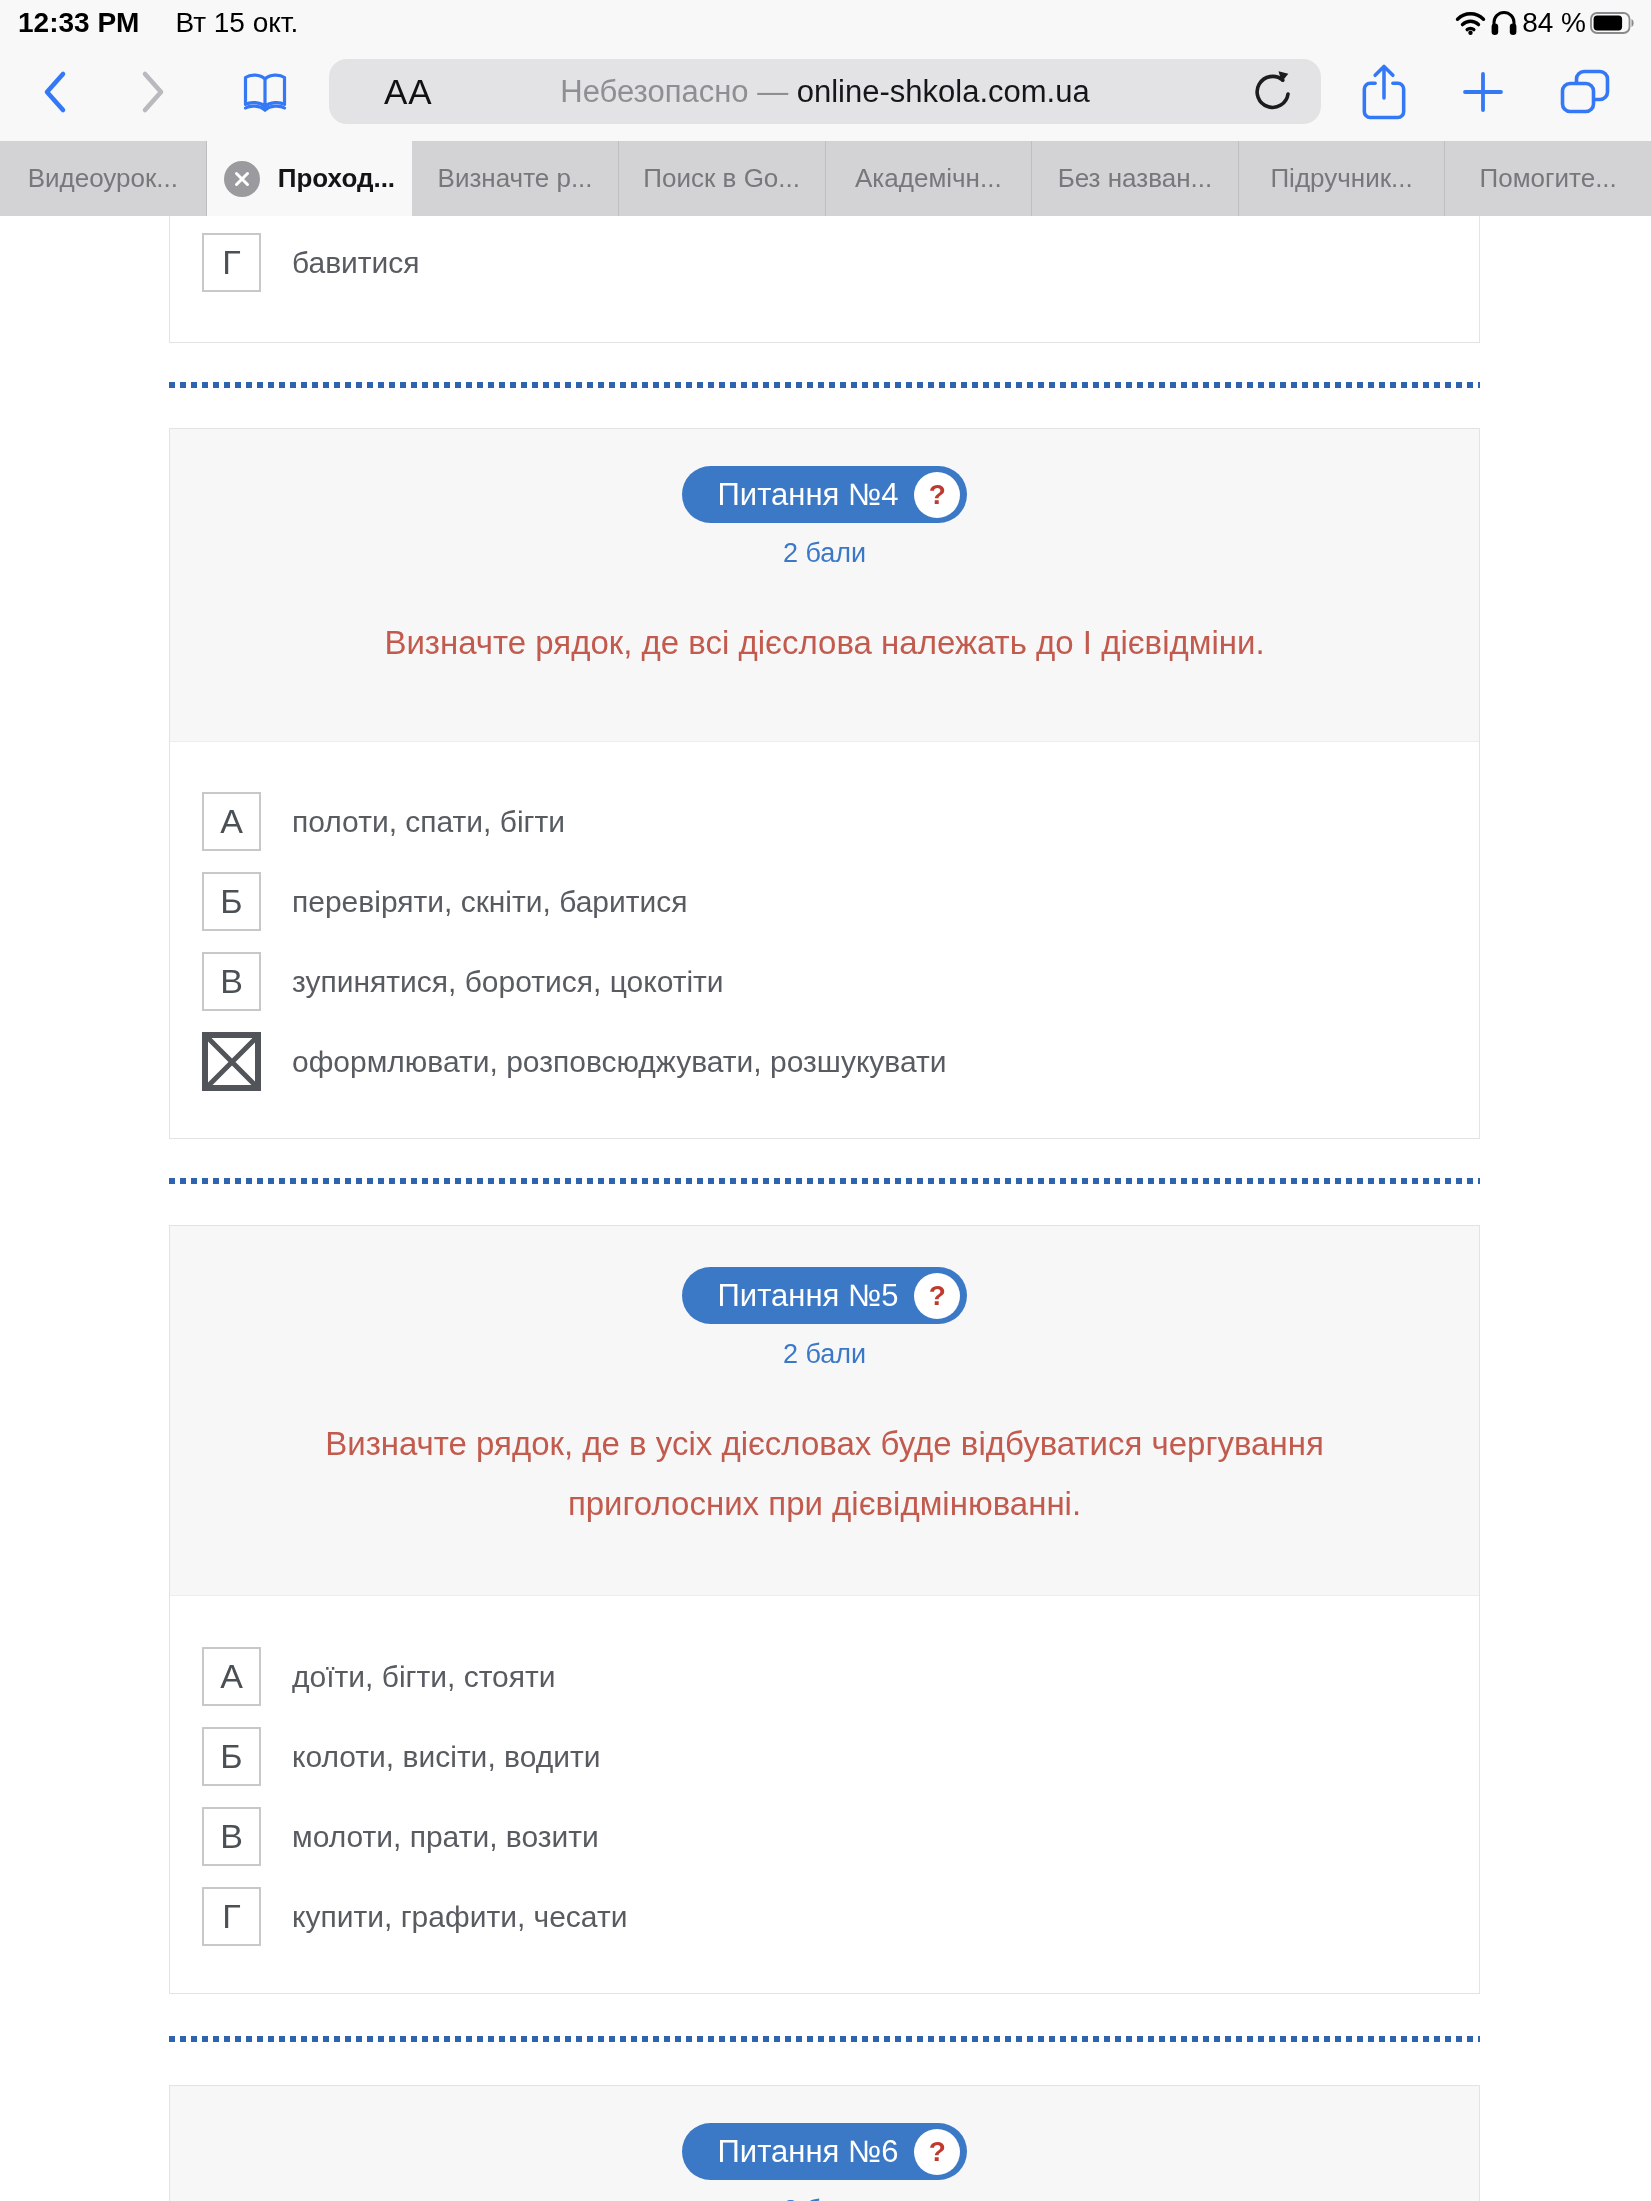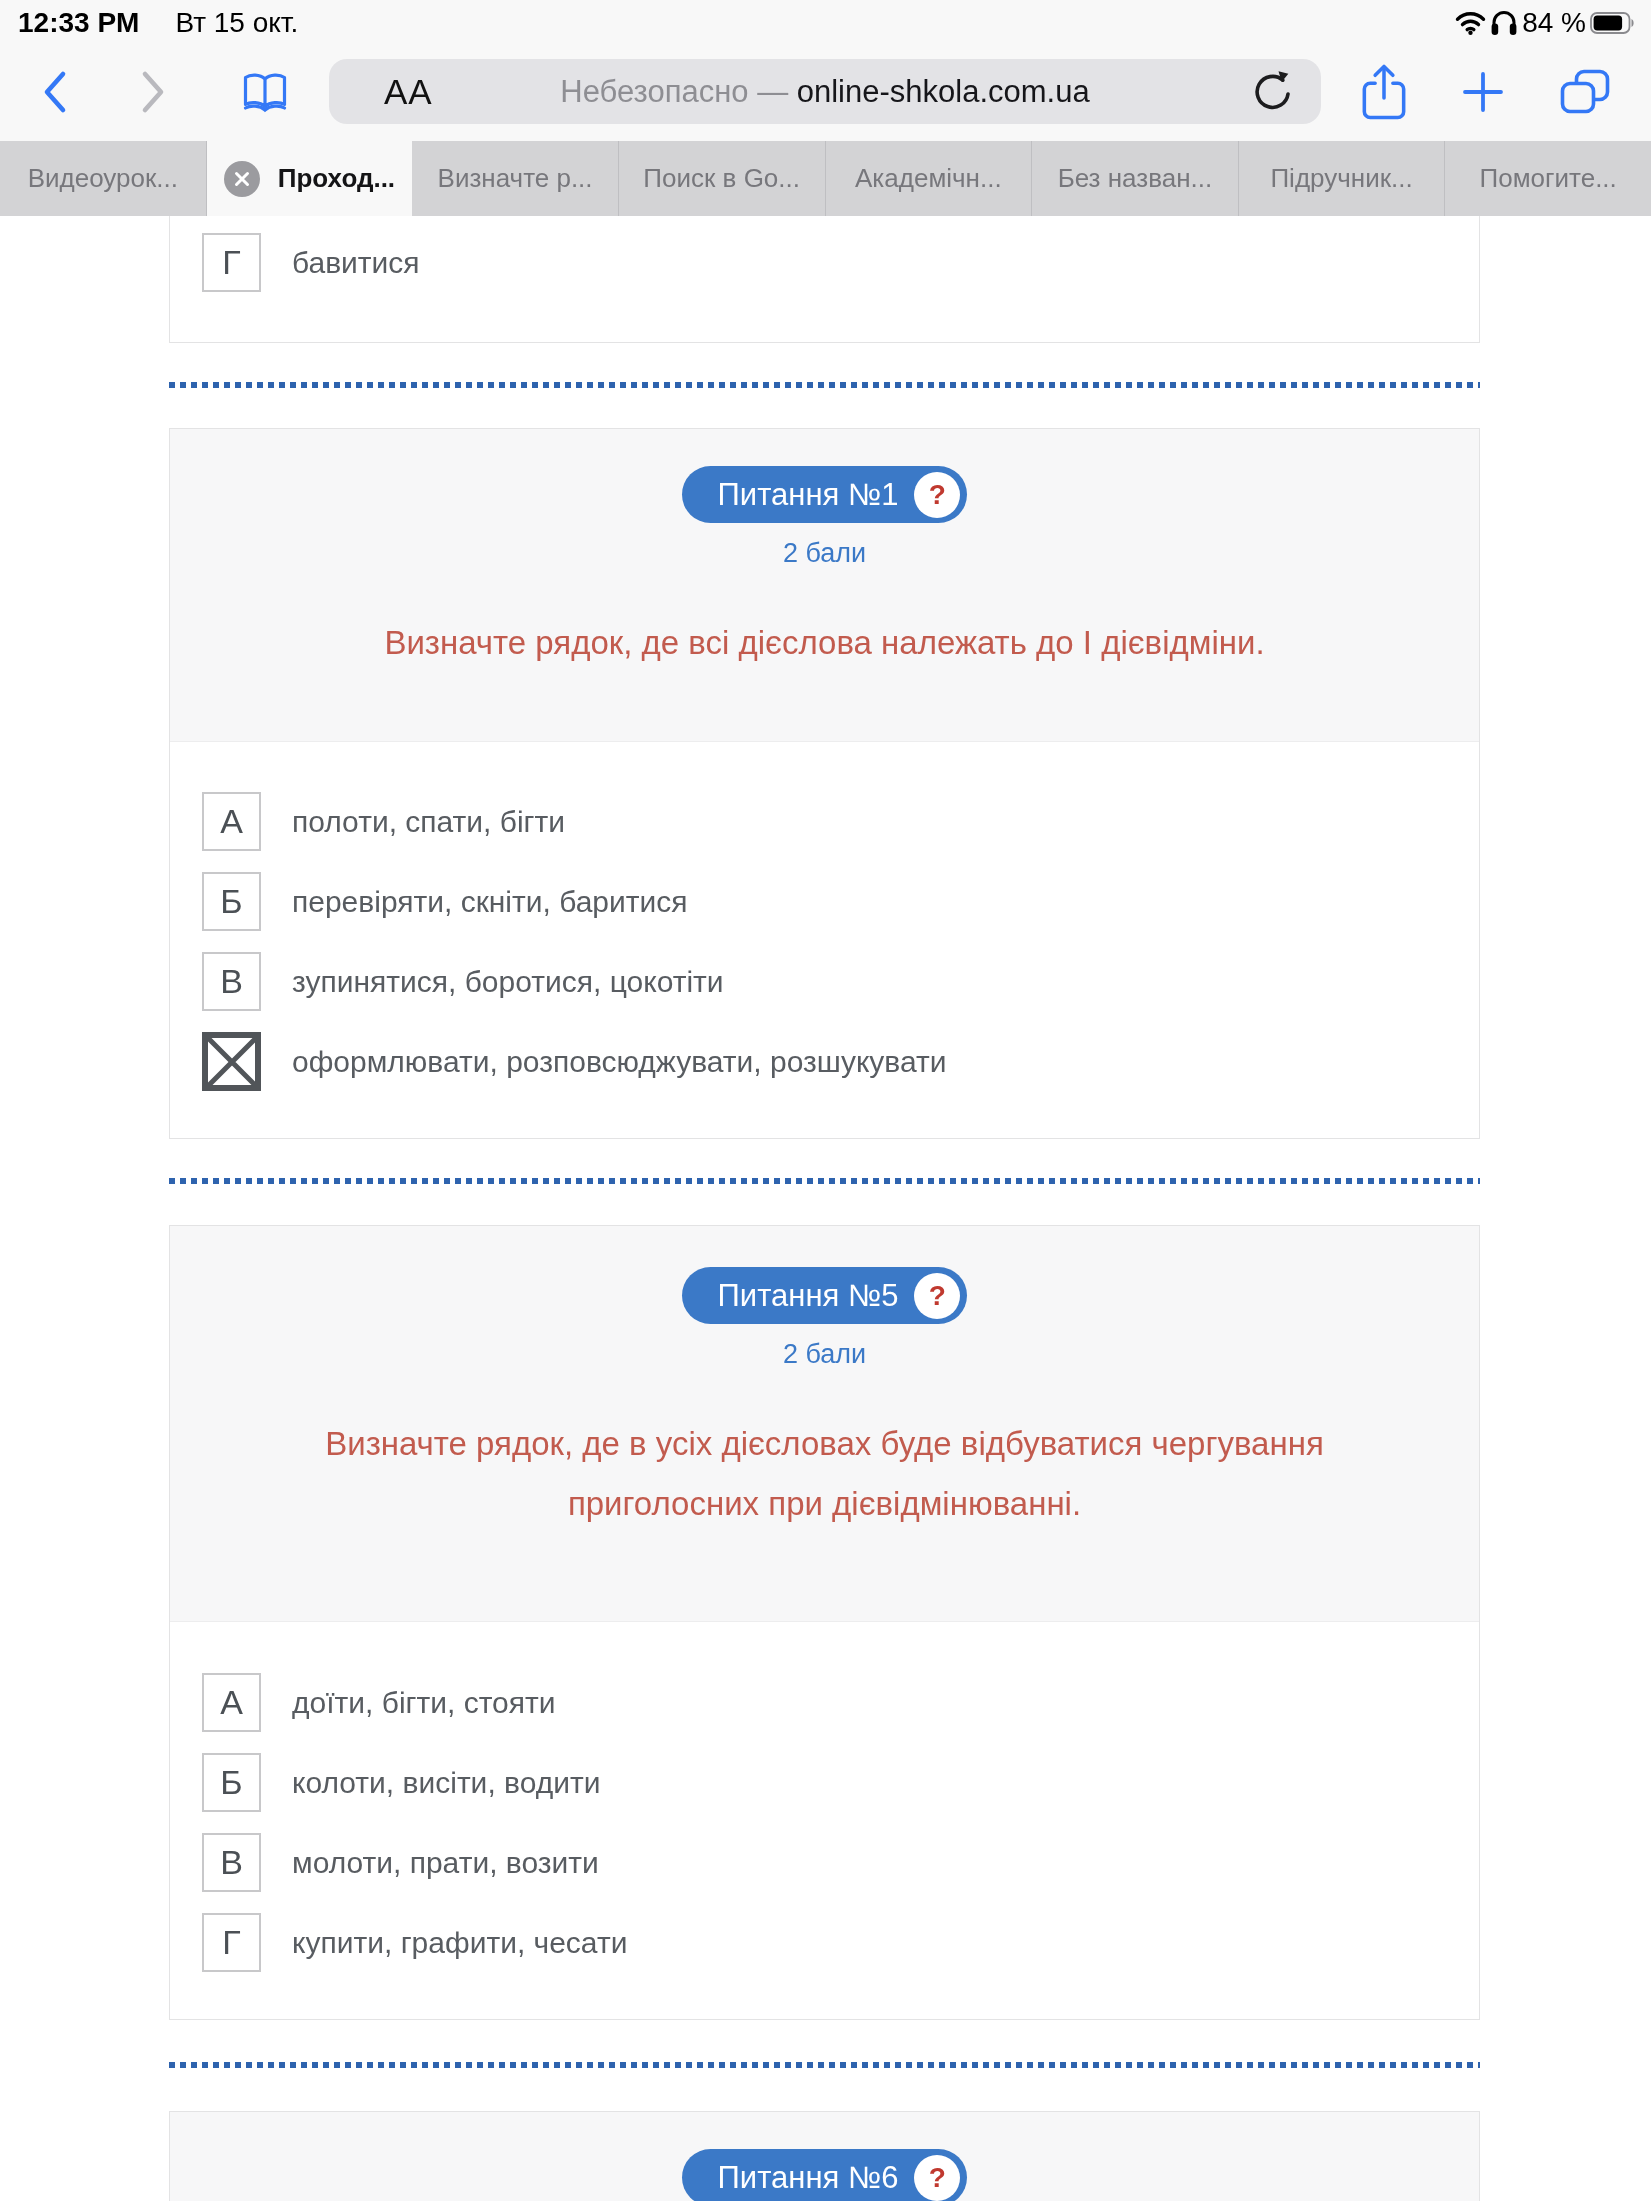--- a/index.html
+++ b/index.html
@@ -44,21 +44,21 @@
   .card.cut-top { border-top:none; }
   .card.cut-bottom { border-bottom:none; }
 
   .partial-card { padding:17px 0 50px 32px; }
 
   .dotted-sep { height:6px; margin-top:39px;
     background-image:repeating-linear-gradient(to right,#2e63ae 0 6px,transparent 6px 11px); }
 
   .q-card { margin-top:40px; }
   .q-header { background:#f7f7f8; border-bottom:1px solid #ededee; text-align:center; padding:37px 40px 69px; }
-  .q-header.two-line { padding-top:41px; padding-bottom:87px; }
+  .q-header.two-line { padding-top:41px; padding-bottom:61px; }
   .q-header.header-only { padding-bottom:0; border-bottom:none; }
   .q-badge { display:inline-flex; align-items:center; gap:16px; background:#3b79c7; color:#fff;
     font-size:31px; height:57px; padding:0 7px 0 36px; border-radius:34px; }
   .q-help { width:46px; height:46px; border-radius:50%; background:#fff; border:none;
     color:#c0392f; font-size:28px; font-weight:700; display:flex; align-items:center; justify-content:center; cursor:pointer; }
   .q-points { margin-top:15px; color:#3b79c7; font-size:27px; }
   .q-text { margin-top:44px; color:#c25b4e; font-size:33px; line-height:59px; }
   .q-header.two-line .q-text { line-height:60px; }
 
   .q-options { padding:50px 0 47px 32px; }
@@ -213,21 +213,21 @@
         <div class="opt-box">Г</div>
         <div class="opt-text">бавитися</div>
       </div>
     </div>
 
     <div class="dotted-sep"></div>
 
     <div class="card q-card">
       <div class="q-header">
         <div class="q-badge">
-          <span>Питання №1</span>
+          <span>Питання №4</span>
           <button class="q-help">?</button>
         </div>
         <div class="q-points">2 бали</div>
         <div class="q-text">Визначте рядок, де всі дієслова належать до І дієвідміни.</div>
       </div>
       <div class="q-options">
         <div class="opt-row">
           <div class="opt-box">А</div>
           <div class="opt-text">полоти, спати, бігти</div>
         </div>

